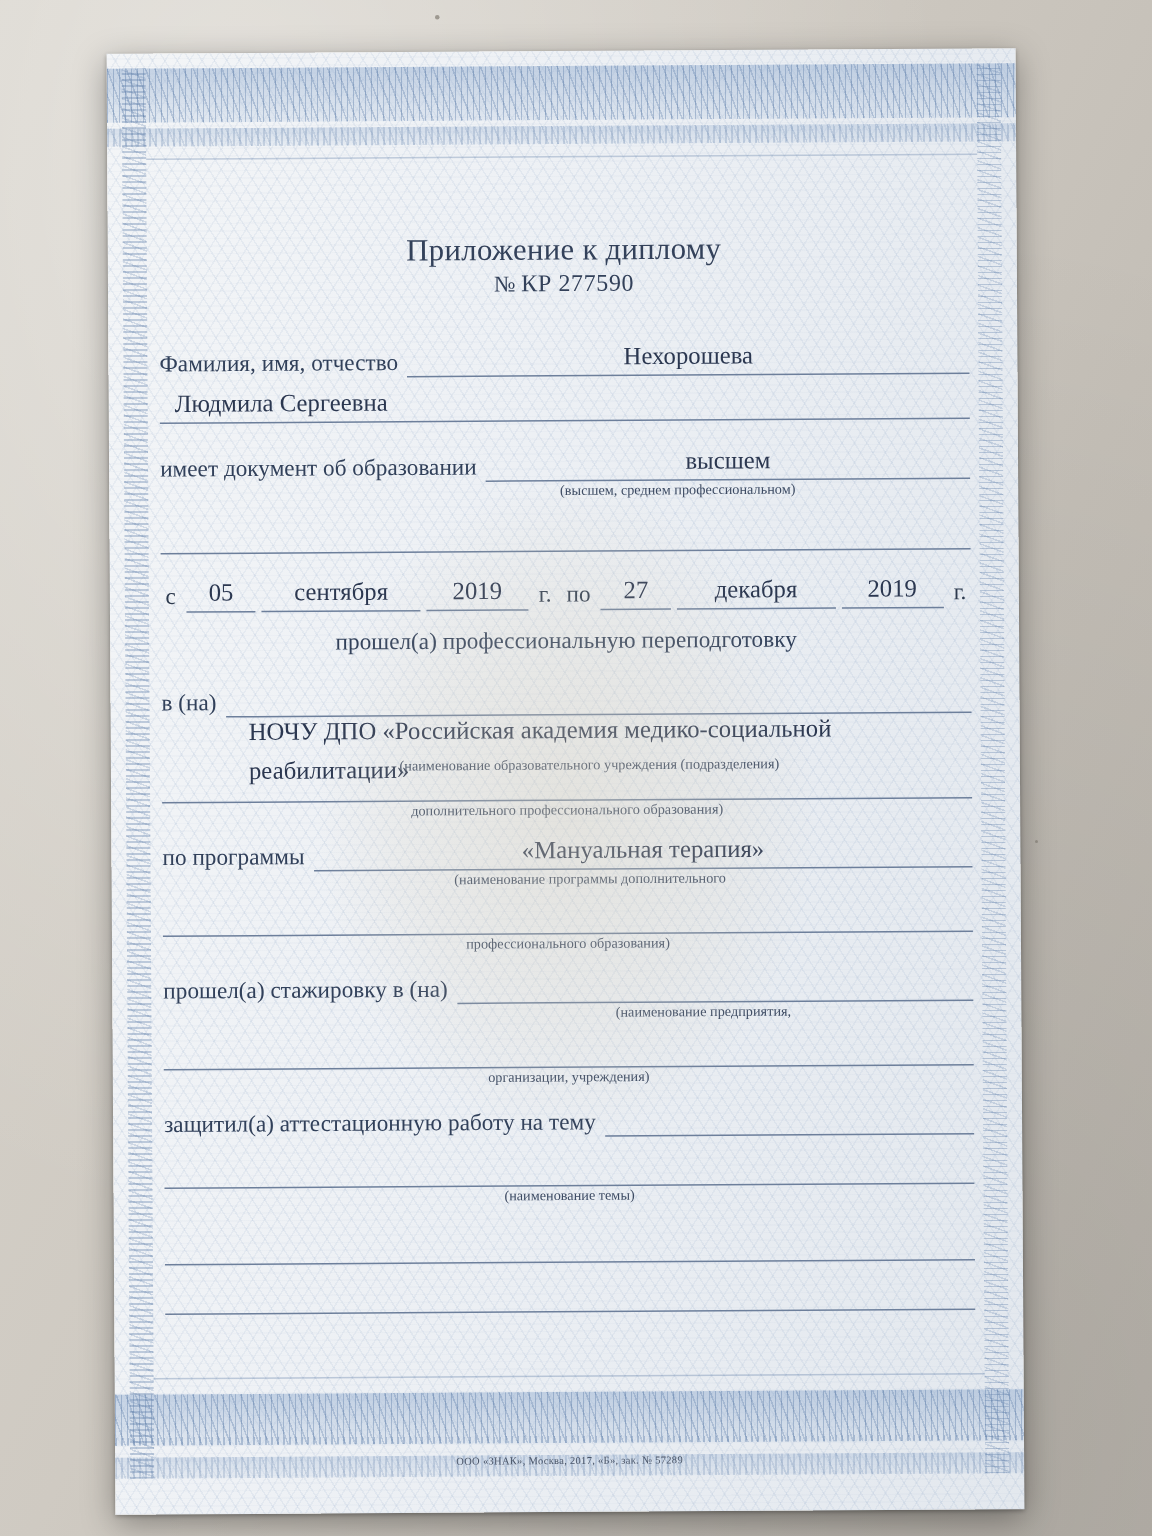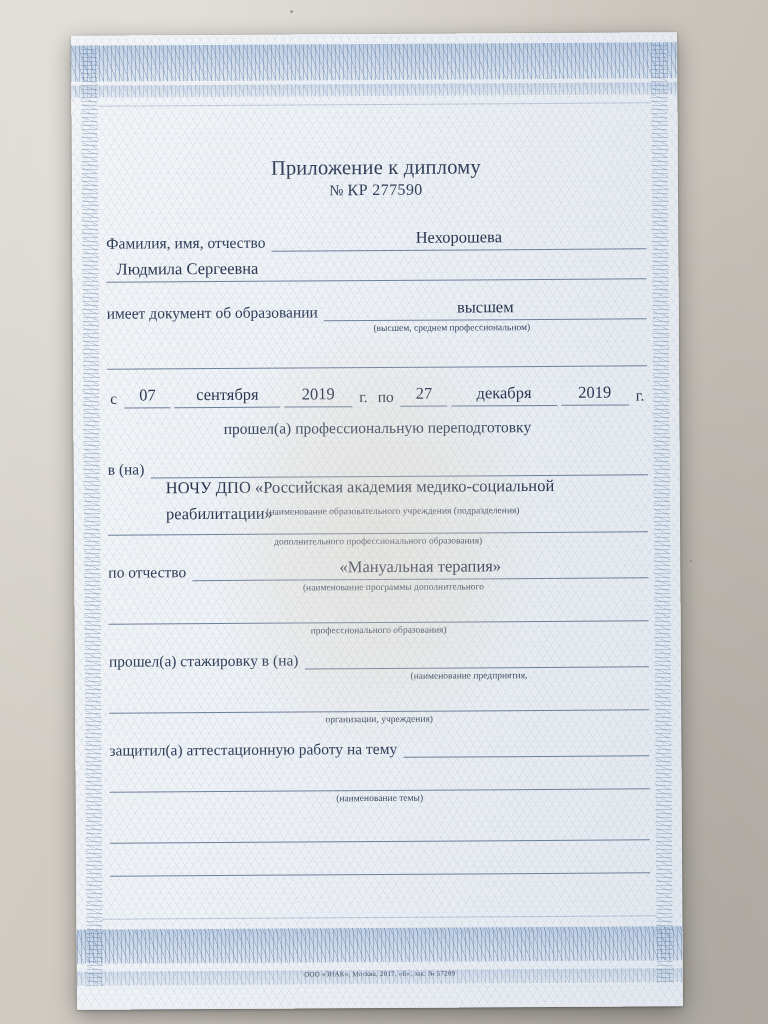--- a/index.html
+++ b/index.html
@@ -266,21 +266,21 @@
         <span class="hand">высшем</span>
       </span>
     </div>
     <div class="caption indent-a">(высшем, среднем профессиональном)</div>
 
     <div class="blankline"></div>
 
     <div class="daterow">
       <span class="txt">с</span>
       <span class="seg w1">
-        <span class="hand">07</span>
+        <span class="hand">05</span>
       </span>
       <span class="seg w2">
         <span class="hand">сентября</span>
       </span>
       <span class="seg w3">
         <span class="hand">2019</span>
       </span>
       <span class="txt">г.</span>
       <span class="txt">по</span>
       <span class="seg w1">
@@ -303,21 +303,21 @@
     </div>
     <div class="org-wrap" style="height:34px;">
       <div class="org-hand1">НОЧУ ДПО «Российская академия медико-социальной</div>
       <div class="org-hand2">реабилитации»</div>
       <div class="caption indent-b" style="position:absolute; left:0; right:0; top:26px;">(наименование образовательного учреждения (подразделения)</div>
     </div>
     <div class="blankline" style="height:20px;"></div>
     <div class="caption">дополнительного профессионального образования)</div>
 
     <div class="row">
-      <span class="lbl">по отчество</span>
+      <span class="lbl">по программы</span>
       <span class="fill">
         <span class="hand">«Мануальная терапия»</span>
       </span>
     </div>
     <div class="caption indent-b">(наименование программы дополнительного</div>
     <div class="blankline" style="height:22px;"></div>
     <div class="caption">профессионального образования)</div>
 
     <div class="row">
       <span class="lbl">прошел(а) стажировку в (на)</span>

